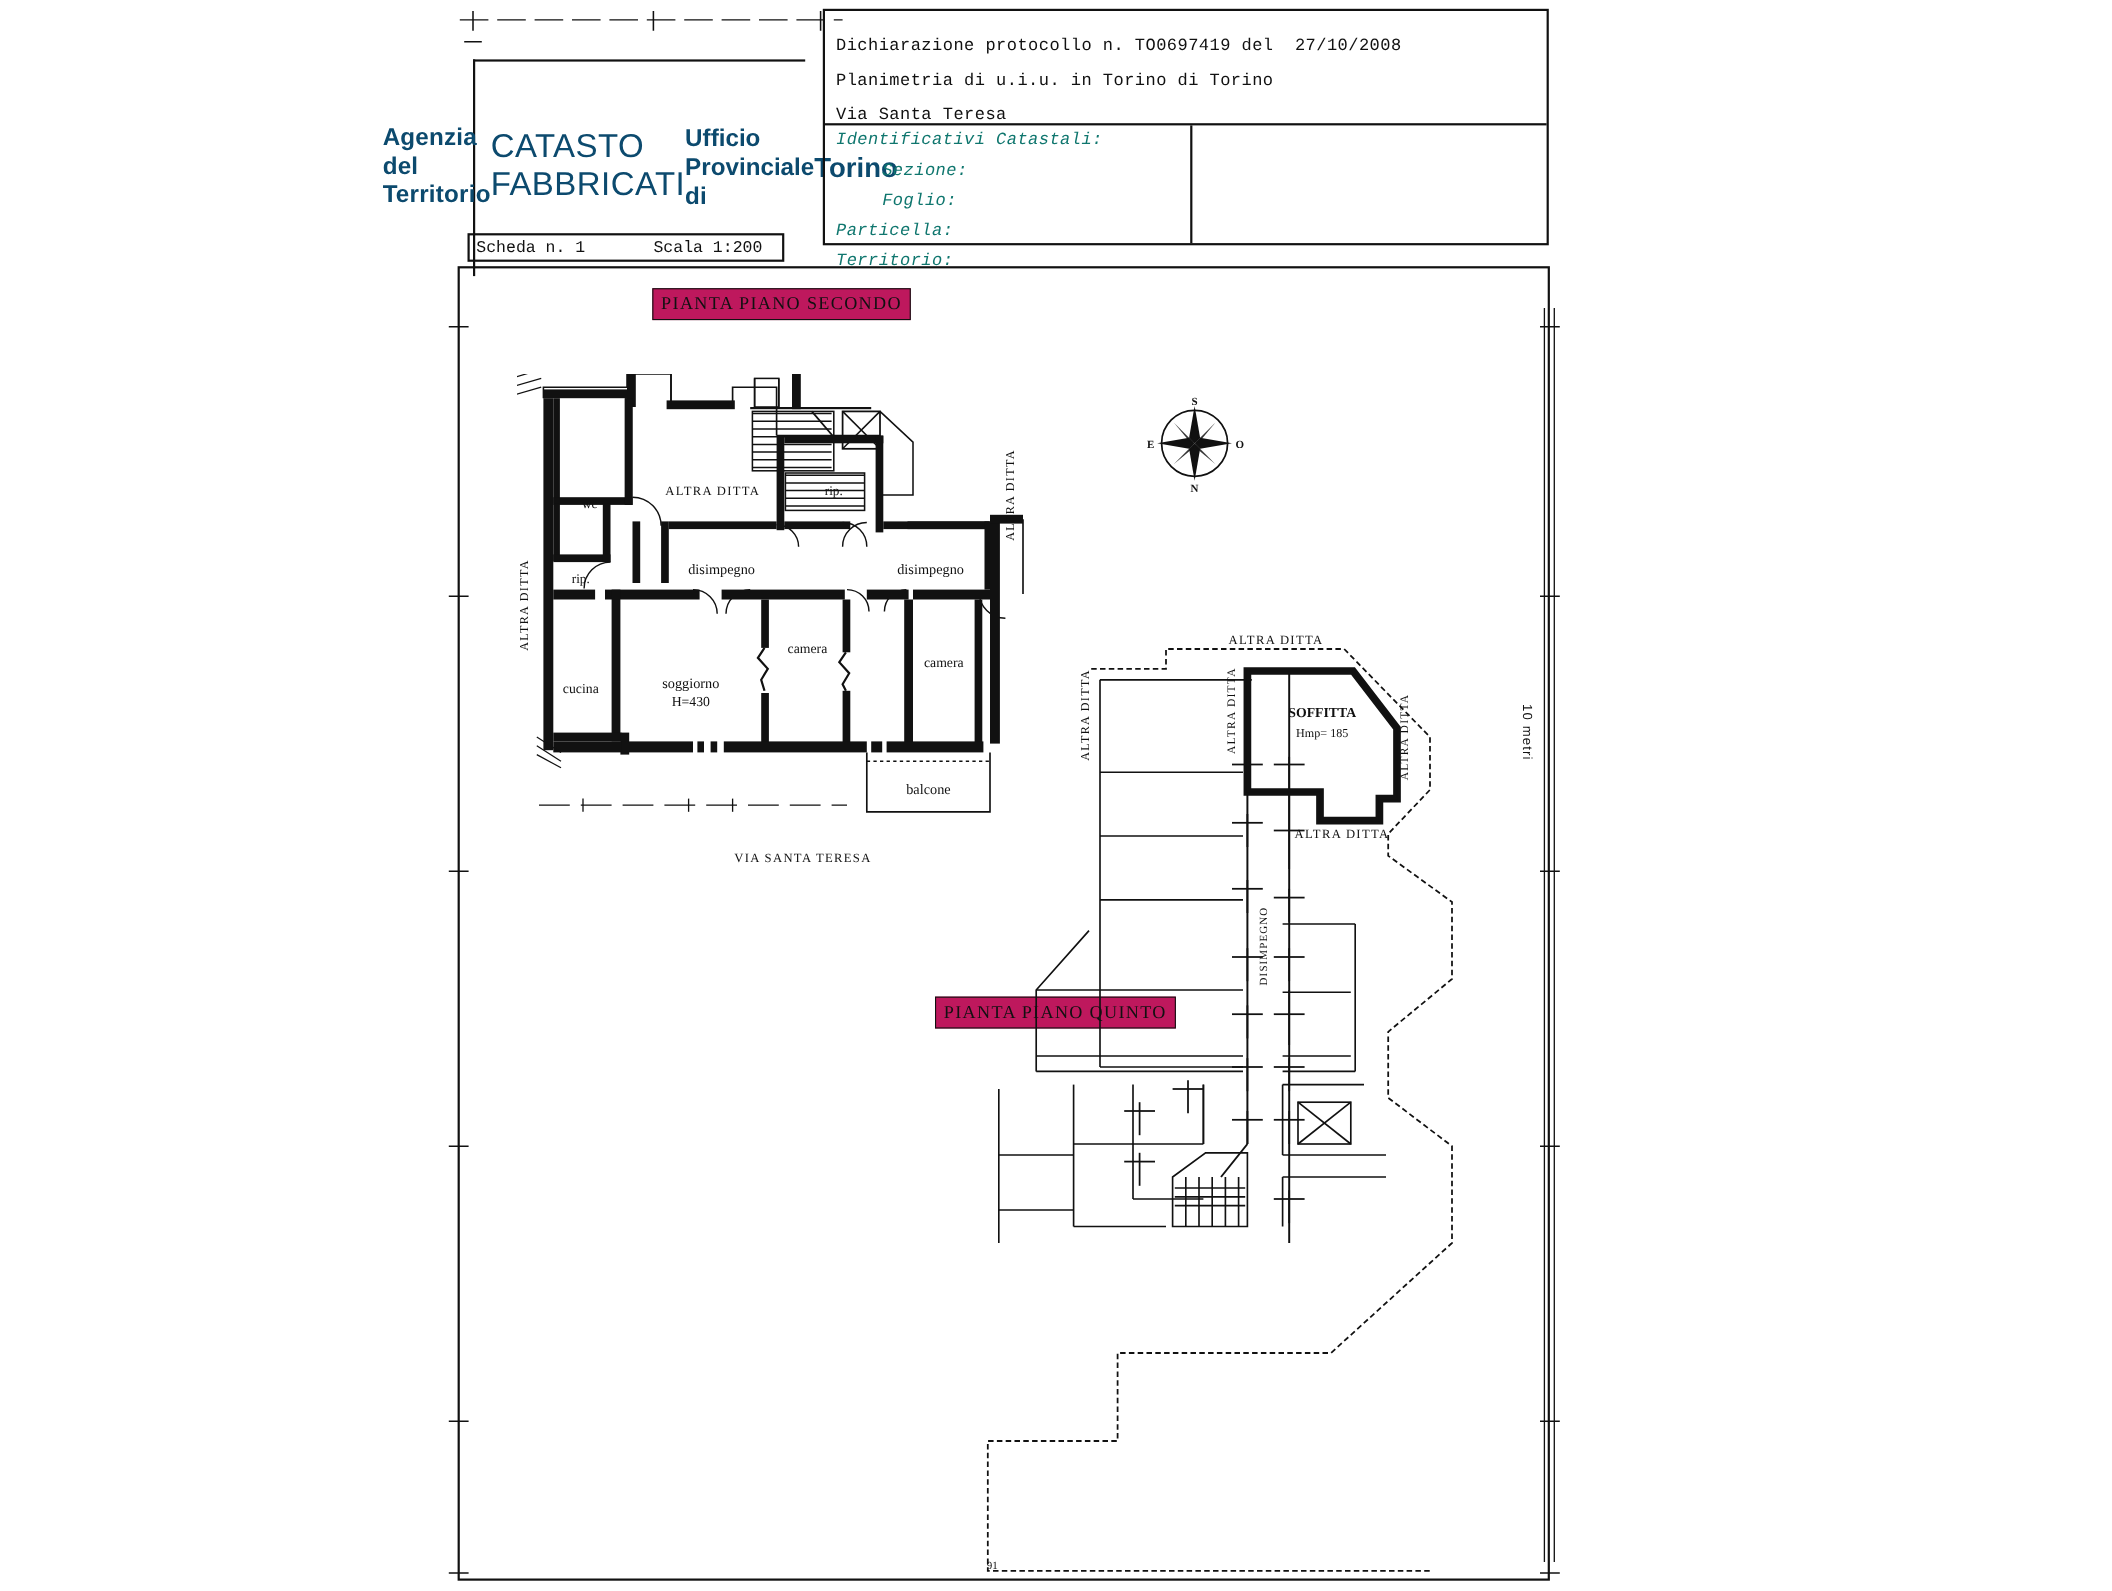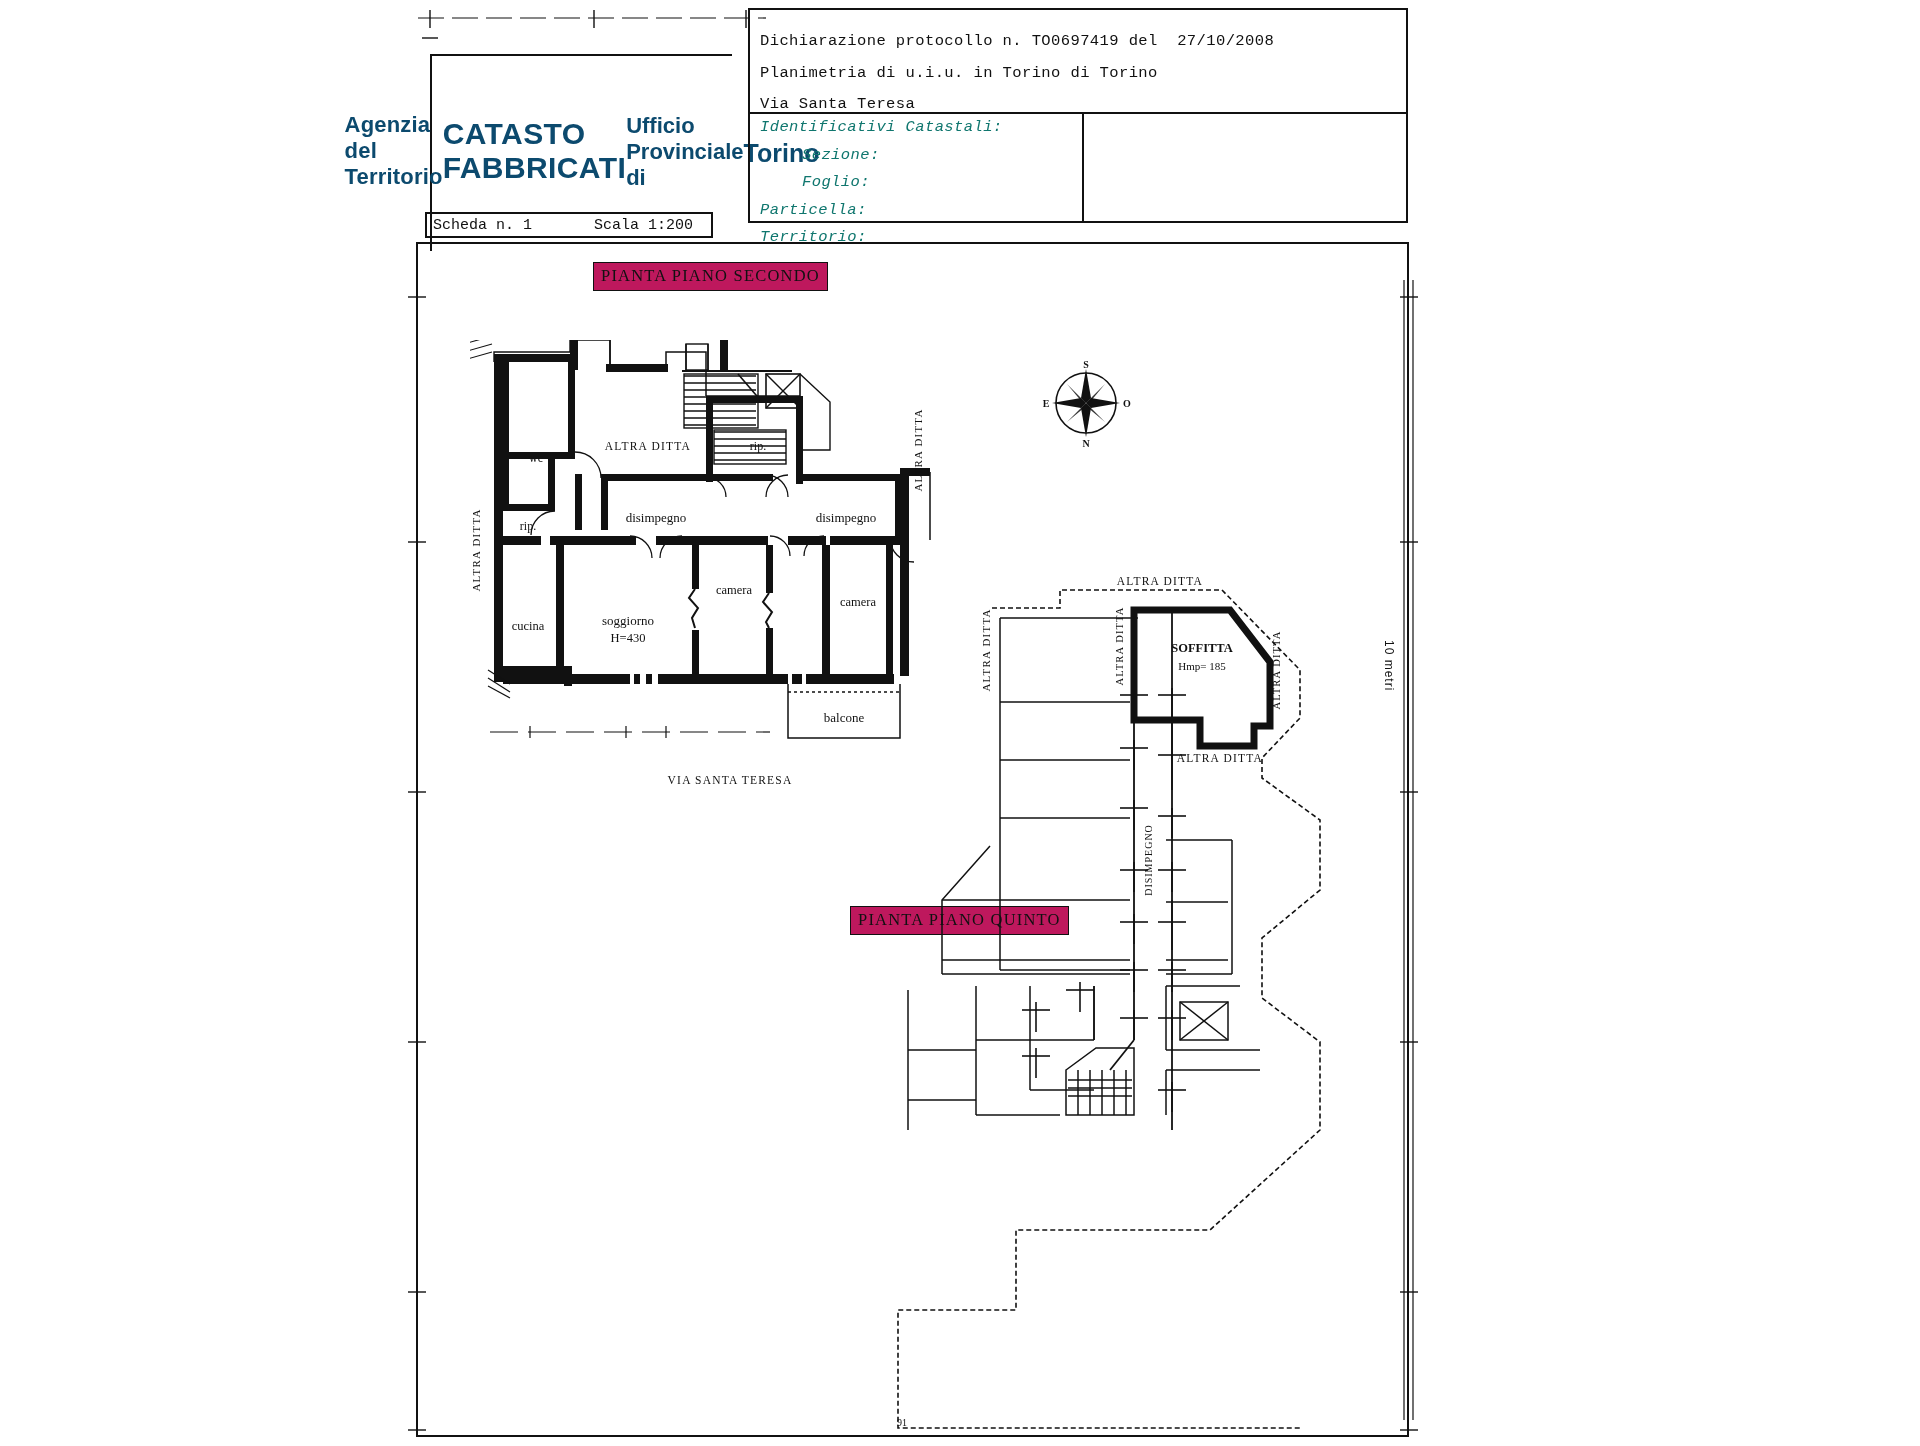--- a/index.html
+++ b/index.html
@@ -32,21 +32,21 @@
     border-top: 2px solid #111;
     display: flex;
     flex-direction: row;
     align-items: center;
     justify-content: center;
     font-family: "Liberation Sans", sans-serif;
     color: #0c4a6e;
     margin-top: 40px;
   }
   .hdr-l1 { font-size: 22px; font-weight: bold; letter-spacing: 0.2px; margin-bottom: 5px;}
-  .hdr-l2 { font-size: 30px; font-weight: bold; letter-spacing: 0.4px; margin-bottom: 5px;}
+  .hdr-l2 { font-size: 30px; font-weight: normal; letter-spacing: 0.4px; margin-bottom: 5px;}
   .hdr-l3 { font-size: 22px; font-weight: bold; margin-bottom: 4px;}
   .hdr-l4 { font-size: 25px; font-weight: bold;}
 
   .hdr-right {
     position: absolute;
     left: 748px; top: 8px;
     width: 660px; height: 215px;
     border: 2px solid #111;
     box-sizing: border-box;
   }

